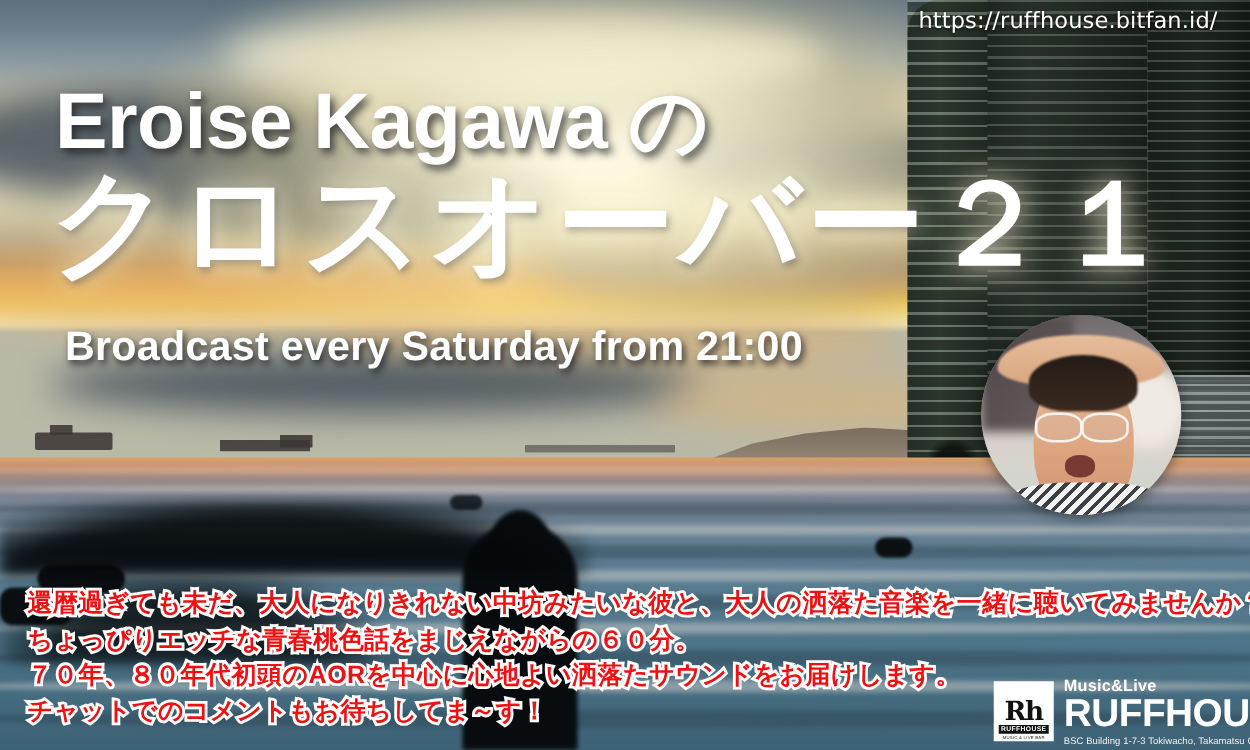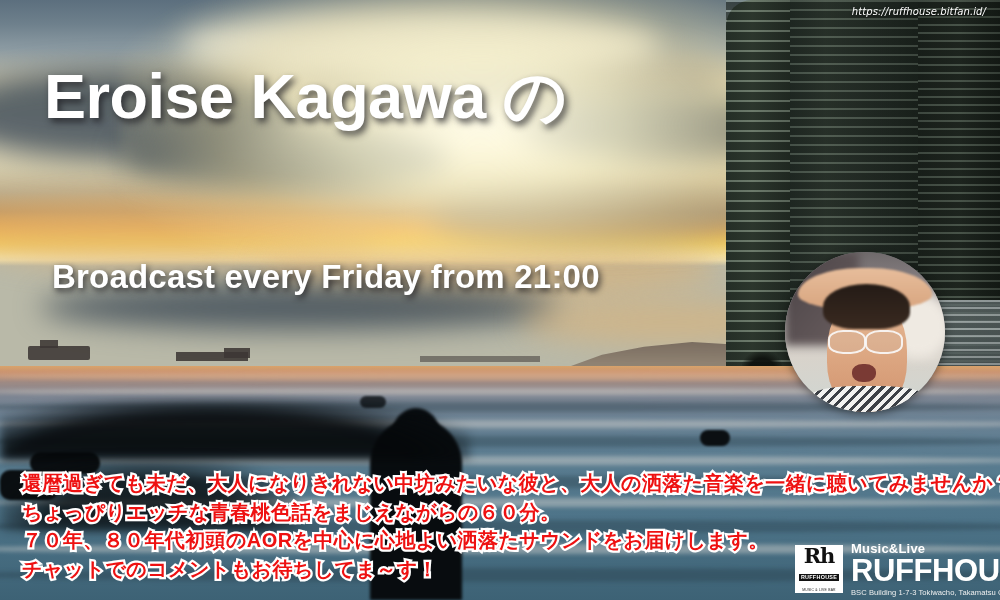--- a/index.html
+++ b/index.html
@@ -162,26 +162,25 @@
   #sil-bottom-r{
     left:540px;top:548px;width:300px;height:70px;
     background:radial-gradient(ellipse at 50% 100%,rgba(6,10,12,.8) 0 50%,rgba(6,10,12,0) 82%);
     filter:blur(6px);
   }
 
   
   #content{position:absolute;inset:0;}
 
   #url{
-    position:absolute;right:14px;top:6px;
-    font-size:10px;color:#ffffff;
+    position:absolute;right:26px;top:6px;
+    font-size:18px;color:#ffffff;
     letter-spacing:.1px;
     text-shadow:0 1px 3px rgba(0,0,0,.8);
     font-family:"DejaVu Sans",sans-serif;
-    font-style:italic;
   }
 
   #title-en{
     position:absolute;left:44px;top:54px;
     font-size:63px;font-weight:bold;color:#ffffff;
     letter-spacing:-.5px;
     text-shadow:3px 4px 7px rgba(30,30,35,.78);
     white-space:nowrap;
   }
 
@@ -287,21 +286,21 @@
     line-height:1.38;
   }
 
   
   #logo{
     position:absolute;left:795px;top:542px;
     display:flex;align-items:center;gap:8px;
   }
   #logo-mark{
     width:48px;height:48px;background:#ffffff;
-    display:flex;flex-direction:column;align-items:center;justify-content:space-between;
+    display:flex;flex-direction:column;align-items:center;justify-content:flex-end;
     padding:1px 0;box-sizing:border-box;
   }
   #logo-mark-rh{
     font-size:21px;font-weight:bold;color:#111;line-height:.92;
     font-family:"DejaVu Serif",serif;letter-spacing:-1px;
   }
   #logo-mark-name{
     font-size:5.4px;font-weight:bold;color:#111;letter-spacing:.3px;
     background:#111;color:#fff;padding:.5px 2px;margin-top:1.5px;
   }
@@ -385,21 +384,22 @@
     <div class="sil" id="sil-main"></div>
     <div id="sil-bottom"></div>
     <div id="sil-bottom-r"></div>
   </div>
 
   <div id="content">
 
     <div id="url">https://ruffhouse.bitfan.id/</div>
 
     <div id="title-en">Eroise Kagawa の</div>
-    <div id="subtitle">Broadcast every Friday from 21:00</div>
+    <div id="title-jp">クロスオーバー２１</div>
+    <div id="subtitle">Broadcast every Saturday from 21:00</div>
 
     <div id="dj-photo">
       <div id="dj-room"></div>
       <div id="dj-room-dark"></div>
       <div id="dj-room-light"></div>
       <div id="dj-arm"></div>
       <div id="dj-face"></div>
       <div id="dj-hair"></div>
       <div class="dj-glass" id="dj-glass-l"></div>
       <div class="dj-glass" id="dj-glass-r"></div>

